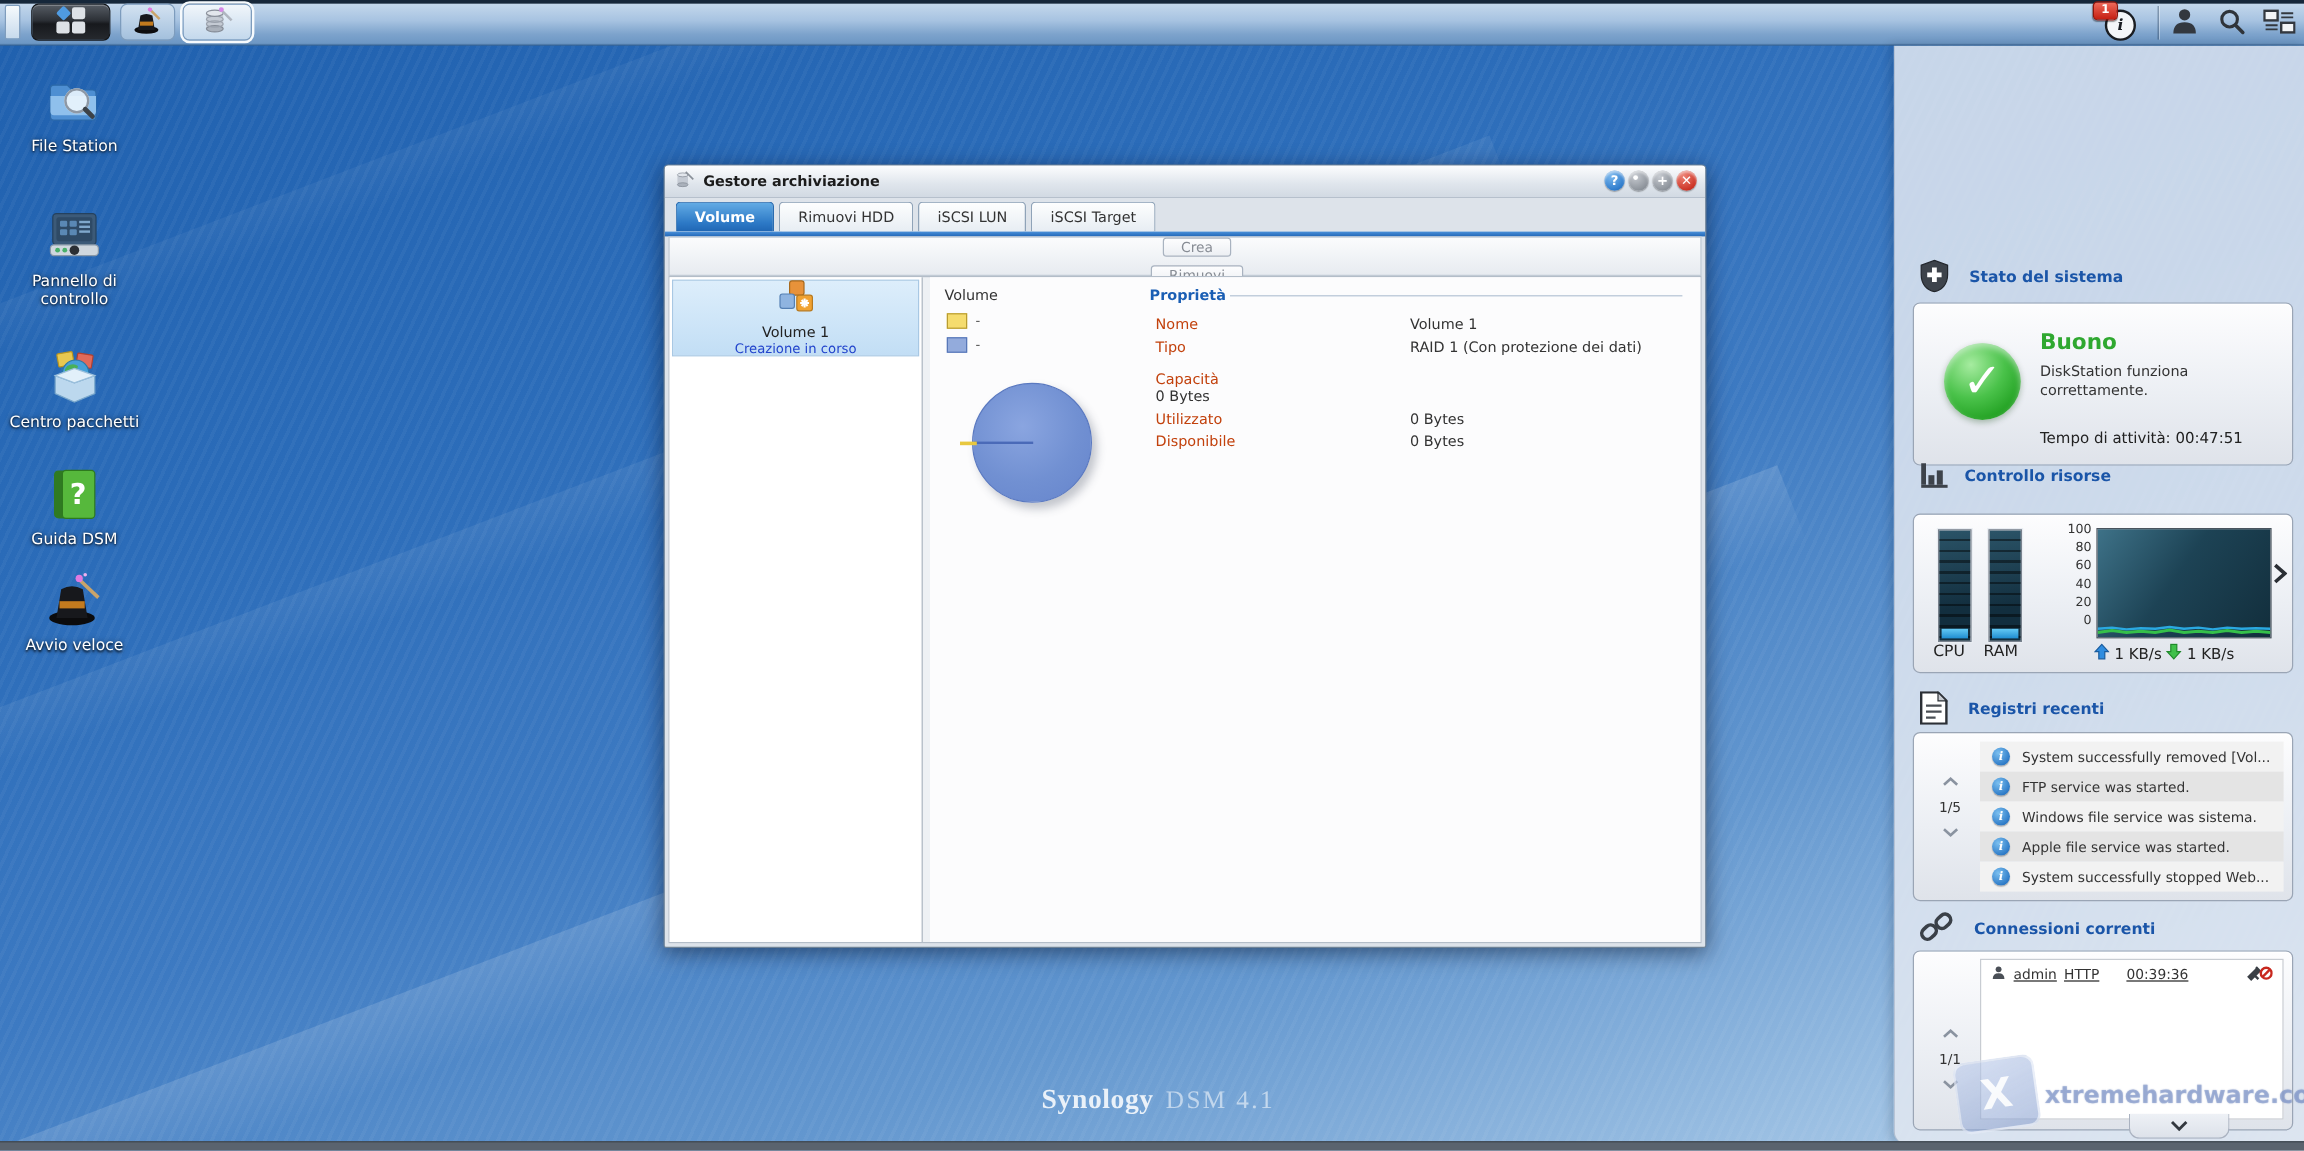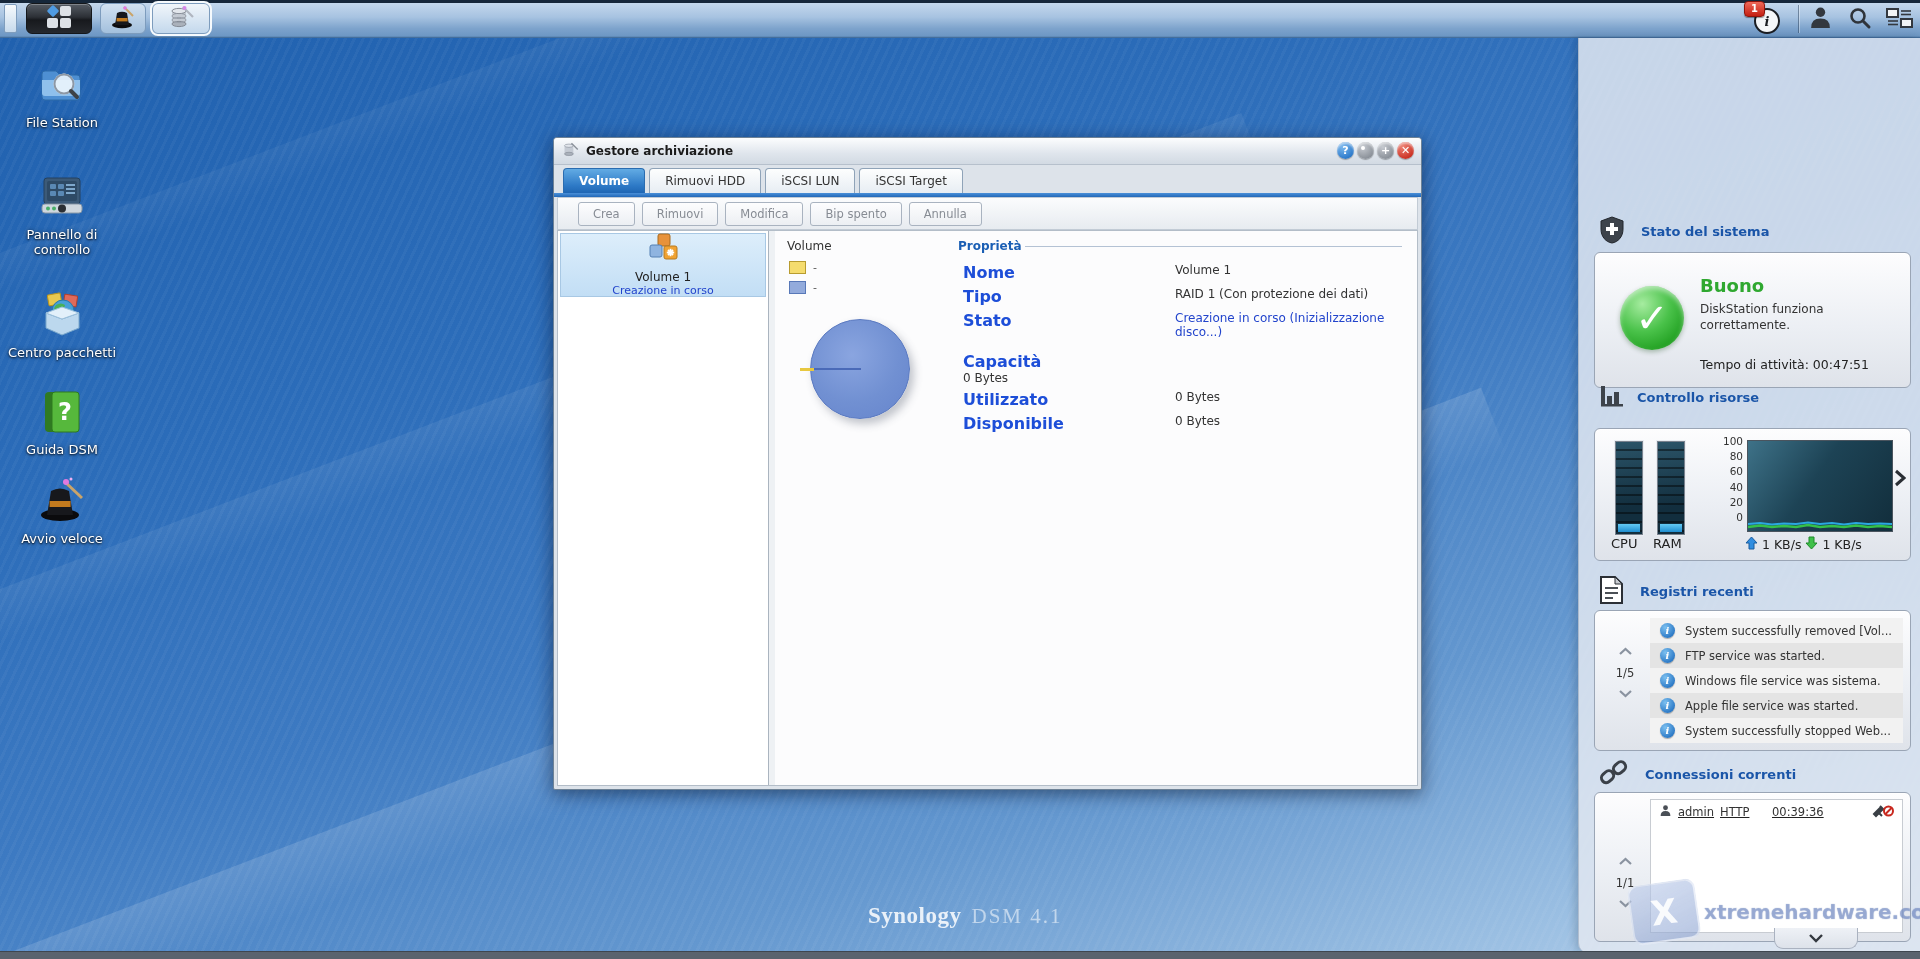--- a/index.html
+++ b/index.html
@@ -66,21 +66,21 @@
   .wb-close{background:radial-gradient(circle at 35% 30%,#ee8274,#cc3426 70%,#a8221a);}
   .wb-min i{display:block;width:4px;height:4px;border-radius:50%;background:#fff;margin:-6px 0 0 -6px;}
   
   #tabstrip{position:absolute;left:0;top:26px;right:0;height:29px;padding-left:9px;display:flex;align-items:flex-end;}
   .tab{height:25px;line-height:25px;padding:0 15px;margin-right:4px;border:1px solid #8fa3b8;border-bottom:none;
     border-radius:4px 4px 0 0;background:linear-gradient(180deg,#fdfefe,#e7edf3);color:#333;font-size:12px;box-sizing:border-box;}
   .tab.active{background:linear-gradient(180deg,#62abe4,#2d79c6 70%,#1f66b4);color:#fff;font-weight:bold;border-color:#2a6cb0;}
   #tabbar{position:absolute;left:0;top:55px;right:0;height:4px;background:linear-gradient(180deg,#4a90d9,#2268b8);}
   
   #toolbar{position:absolute;left:3px;top:59px;right:3px;height:33px;box-sizing:border-box;
-    background:linear-gradient(180deg,#fbfcfd,#e7ebf0);border:1px solid #c2cbd5;display:flex;align-items:center;padding-left:20px;gap:7px;}
+    background:linear-gradient(180deg,#fbfcfd,#e7ebf0);border:1px solid #c2cbd5;display:flex;align-items:center;padding-left:20px;gap:7px;flex-direction:column;}
   .tbtn{height:22px;padding:0 14px;border:1px solid #a9b3c0;border-radius:3px;color:#878c94;font-size:11.5px;
     background:linear-gradient(180deg,#fdfdfe,#eceff3);display:flex;align-items:center;}
   
   #content{position:absolute;left:3px;top:92px;right:3px;bottom:3px;background:#eef1f4;border:1px solid #b3bdc8;box-sizing:border-box;}
   #vollist{position:absolute;left:0;top:0;width:210px;bottom:0;background:#fff;border-right:1px solid #aab4bf;}
   .volitem{margin:2px;height:62px;background:linear-gradient(180deg,#ddeefb,#c2def5);border:1px solid #a8c8e4;
     display:flex;flex-direction:column;align-items:center;justify-content:center;}
   .volitem .vname{font-size:12px;color:#222;margin-top:2px;}
   .volitem .vstatus{font-size:11px;color:#2244cc;}
   #detail{position:absolute;left:217px;top:0;right:0;bottom:0;background:#fcfcfd;}
@@ -92,21 +92,21 @@
   #leg1 .swatch{background:#93abdc;border-color:#5878b8;}
   #pie{position:absolute;left:35px;top:88px;width:98px;height:98px;border-radius:50%;
     background:radial-gradient(circle at 42% 36%,#8aa5e0,#7190d2 55%,#6584cc);border:1px solid #5a79c0;
     box-shadow:4px 5px 8px rgba(60,70,90,.3);}
   #pie .radius{position:absolute;left:0;top:48px;width:50px;height:2px;background:#4a6ab8;}
   #pie .tick{position:absolute;left:-11px;top:48px;width:14px;height:3px;background:#e8c840;}
   #props-head{position:absolute;left:183px;top:8px;font-weight:bold;font-size:12px;color:#1a5eb4;}
   #props-line{position:absolute;left:250px;top:15px;right:15px;height:1px;background:#b4c2d4;}
   #props{position:absolute;left:188px;top:32px;right:10px;}
   .prow{display:flex;margin-bottom:5px;}
-  .prow .pl{width:212px;font-weight:bold;color:#1d4ed8;font-size:16px;flex:none;}
+  .prow .pl{width:212px;font-weight:normal;color:#c2410c;font-size:12px;flex:none;}
   .prow .pv{color:#333;font-size:12px;max-width:272px;}
   .prow.link .pv{color:#2244cc;}
   .prow.gap{margin-top:13px;flex-direction:column;}
   
   #sidebar{position:absolute;left:1578px;top:38px;width:342px;height:915px;box-sizing:border-box;
     background:rgba(226,232,241,.85);border-left:1px solid rgba(150,165,185,.6);border-radius:0 0 0 10px;
     box-shadow:-3px 0 8px rgba(0,20,40,.18);}
   .whead{position:absolute;left:20px;display:flex;align-items:center;gap:16px;}
   .whead .wtl{font-weight:bold;font-size:13px;color:#1a55a8;}
   .wbox{position:absolute;left:15px;width:317px;box-sizing:border-box;border:1px solid #9aa5b5;border-radius:6px;
@@ -405,24 +405,20 @@
       <div id="props-line"></div>
       <div id="props">
         <div class="prow">
           <span class="pl">Nome</span>
           <span class="pv">Volume 1</span>
         </div>
         <div class="prow">
           <span class="pl">Tipo</span>
           <span class="pv">RAID 1 (Con protezione dei dati)</span>
         </div>
-        <div class="prow link">
-          <span class="pl">Stato</span>
-          <span class="pv">Creazione in corso (Inizializzazione disco...)</span>
-        </div>
         <div class="prow gap">
           <span class="pl">Capacità</span>
           <span class="pv">0 Bytes</span>
         </div>
         <div class="prow">
           <span class="pl">Utilizzato</span>
           <span class="pv">0 Bytes</span>
         </div>
         <div class="prow">
           <span class="pl">Disponibile</span>

